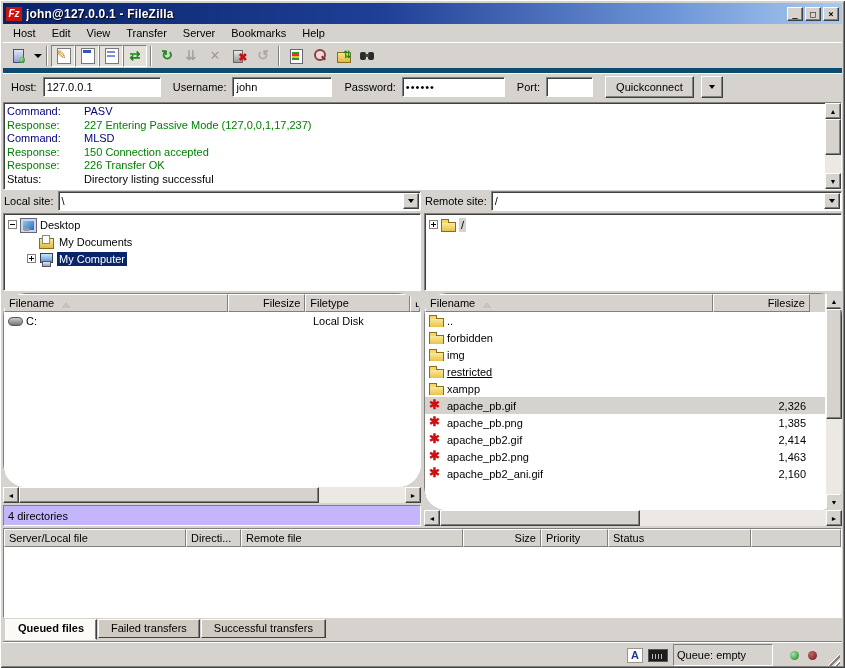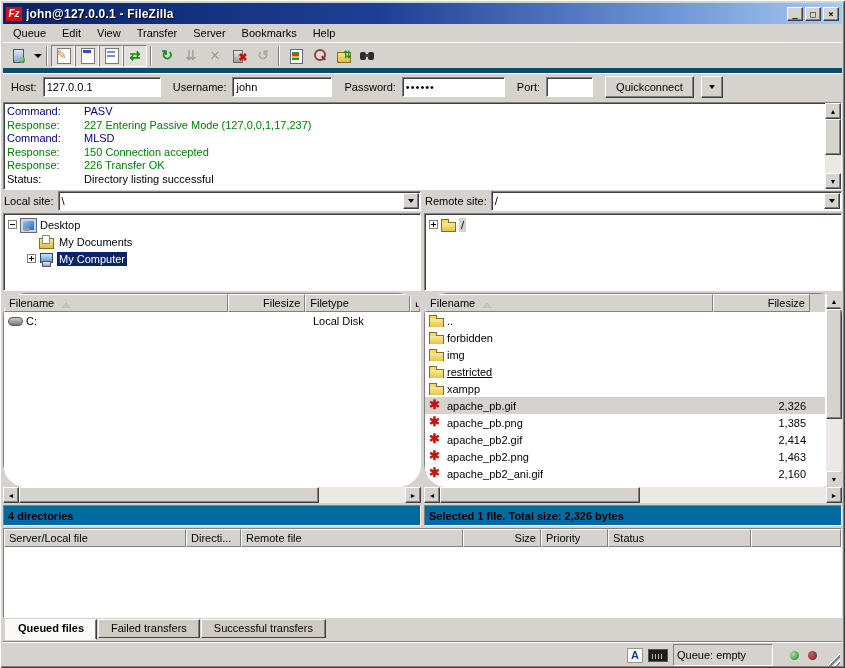--- a/index.html
+++ b/index.html
@@ -141,22 +141,22 @@
      background:linear-gradient(135deg,#7fd0f0,#2a6ac0); border:2px solid #d0d4e8; outline:1px solid #667; }
   .fic-desktop::after { content:""; position:absolute; left:4px; top:10px; width:5px; height:3px; background:#99a; }
   .fic-documents::before { content:""; position:absolute; left:0; top:3px; width:13px; height:9px;
      background:linear-gradient(#f9ea9a,#e0ba3e); border:1px solid #8a6d1a; }
   .fic-documents::after { content:""; position:absolute; left:3px; top:0px; width:6px; height:7px; background:#fff; border:1px solid #888; }
   .fic-computer::before { content:""; position:absolute; left:1px; top:1px; width:11px; height:8px;
      background:linear-gradient(#cfe4f7,#5f93d8); border:1px solid #345; }
   .fic-computer::after { content:""; position:absolute; left:3px; top:9px; width:7px; height:4px;
      background:linear-gradient(#e8e8f0,#9aa0b8); border:1px solid #556; }
 
-  .pane-status { height:21px; flex:0 0 21px; margin-top:2px; background:#0369a1;
-    border:1px solid; border-color:#808080 #fff #fff #808080; display:flex; align-items:center; padding:0 4px; white-space:nowrap; overflow:hidden;font-weight:bold; }
+  .pane-status { height:21px; flex:0 0 21px; margin-top:2px; background:#c4b5fd;
+    border:1px solid; border-color:#808080 #fff #fff #808080; display:flex; align-items:center; padding:0 4px; white-space:nowrap; overflow:hidden; }
 
   
   .queue { flex:0 0 90px; height:90px; margin-top:2px; background:#fff; border:1px solid; border-color:#808080 #fff #fff #808080;
     box-shadow:inset 1px 1px 0 #404040; display:flex; flex-direction:column; overflow:hidden; }
   .queue-body { flex:1; background:#fff; }
 
   
   .tabsbar { flex:0 0 23px; height:23px; display:flex; align-items:flex-start; padding:1px 0 0 2px; gap:1px; }
   .tab { height:19px; padding:2px 12px 0; background:#cfcbc3; border:1px solid; border-color:#fff #404040 #404040 #fff;
     box-shadow:inset -1px 0 0 #808080; white-space:nowrap; }
@@ -186,21 +186,21 @@
 
   <div class="titlebar">
     <div class="app-logo">Fz</div>
     <div class="title-text">john@127.0.0.1 - FileZilla</div>
     <div class="win-btn">_</div>
     <div class="win-btn">□</div>
     <div class="win-btn">×</div>
   </div>
 
   <div class="menubar" id="menubar">
-      <div class="menu-item">Queue</div>
+      <div class="menu-item">Host</div>
       <div class="menu-item">Edit</div>
       <div class="menu-item">View</div>
       <div class="menu-item">Transfer</div>
       <div class="menu-item">Server</div>
       <div class="menu-item">Bookmarks</div>
       <div class="menu-item">Help</div>
     </div>
 
   <div class="toolbar" id="toolbar">
       <div class="tbtn">
@@ -479,21 +479,20 @@
           <div class="sb-track"></div>
           <div class="sb-btn">▼</div>
         </div>
       </div>
       <div class="hscroll">
         <div class="sb-btn">◄</div>
         <div class="sb-thumb" style="width:200px"></div>
         <div class="sb-track"></div>
         <div class="sb-btn">►</div>
       </div>
-      <div class="pane-status">Selected 1 file. Total size: 2,326 bytes</div>
     </div>
   </div>
 
   <div class="queue">
     <div class="list-header" id="queueheader">
         <div class="hcell" style="width: 182px;">
           <span>Server/Local file</span>
         </div>
         <div class="hcell" style="width: 55px;">
           <span>Directi...</span>

